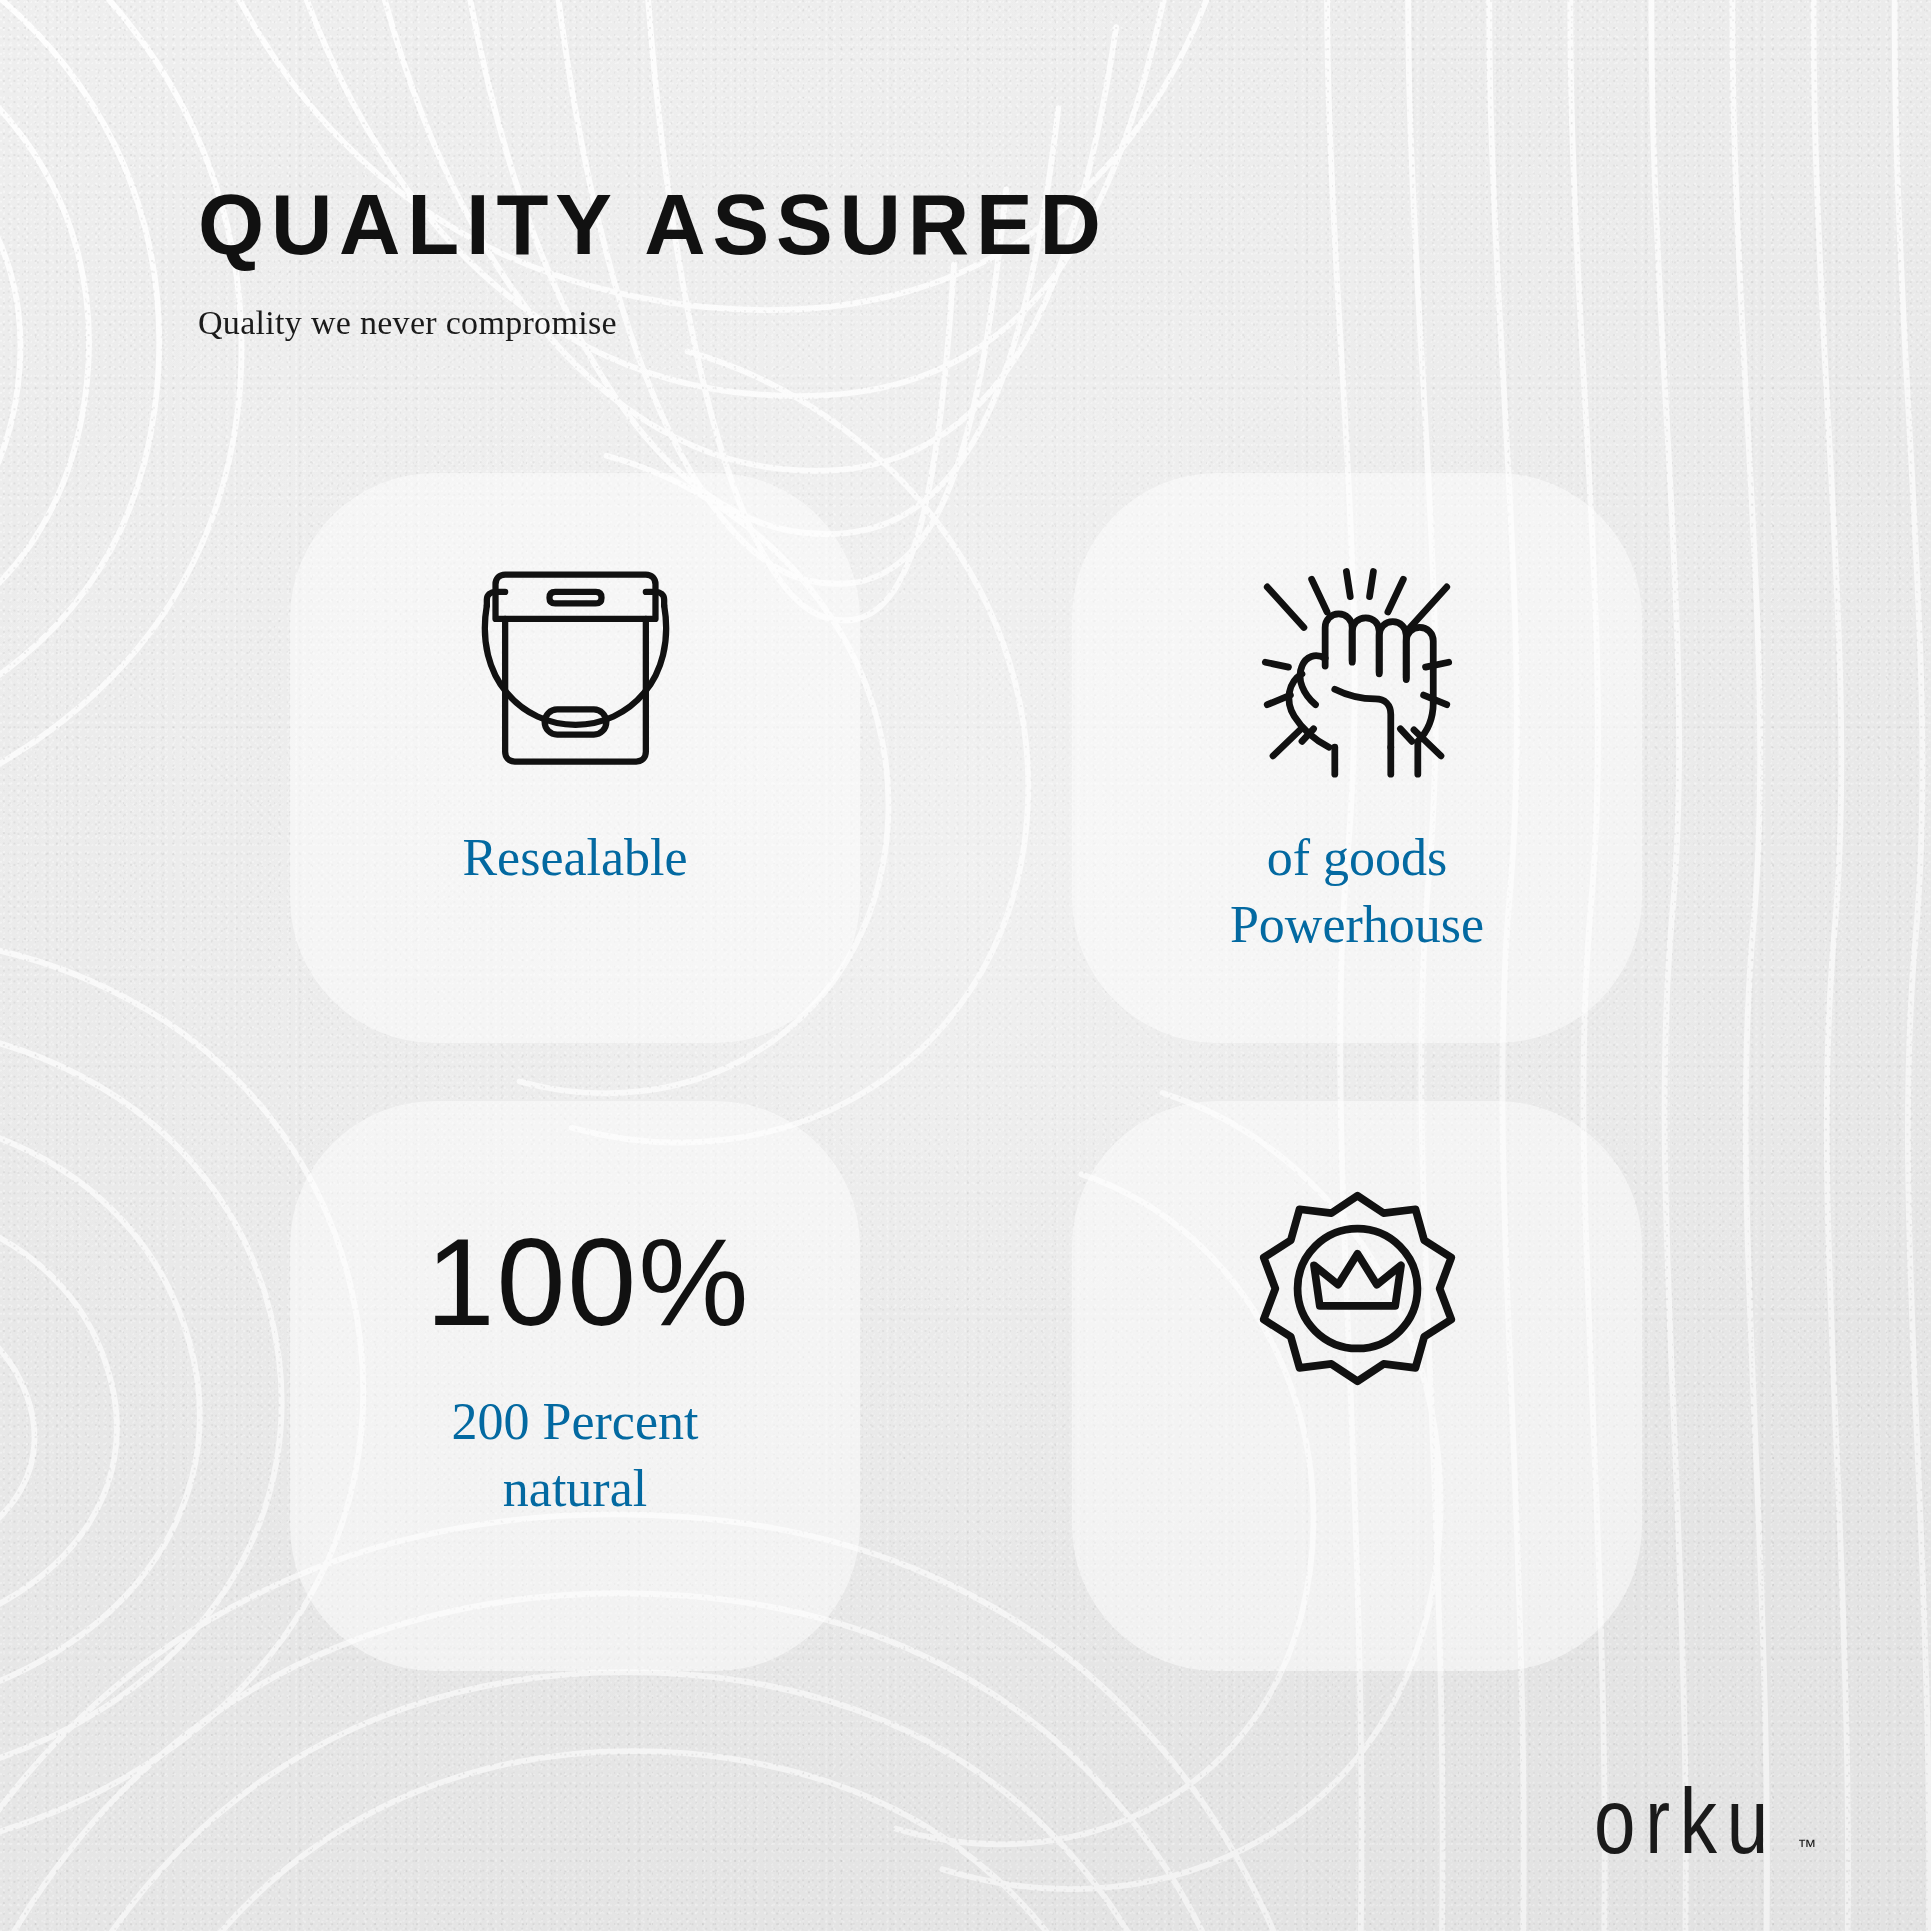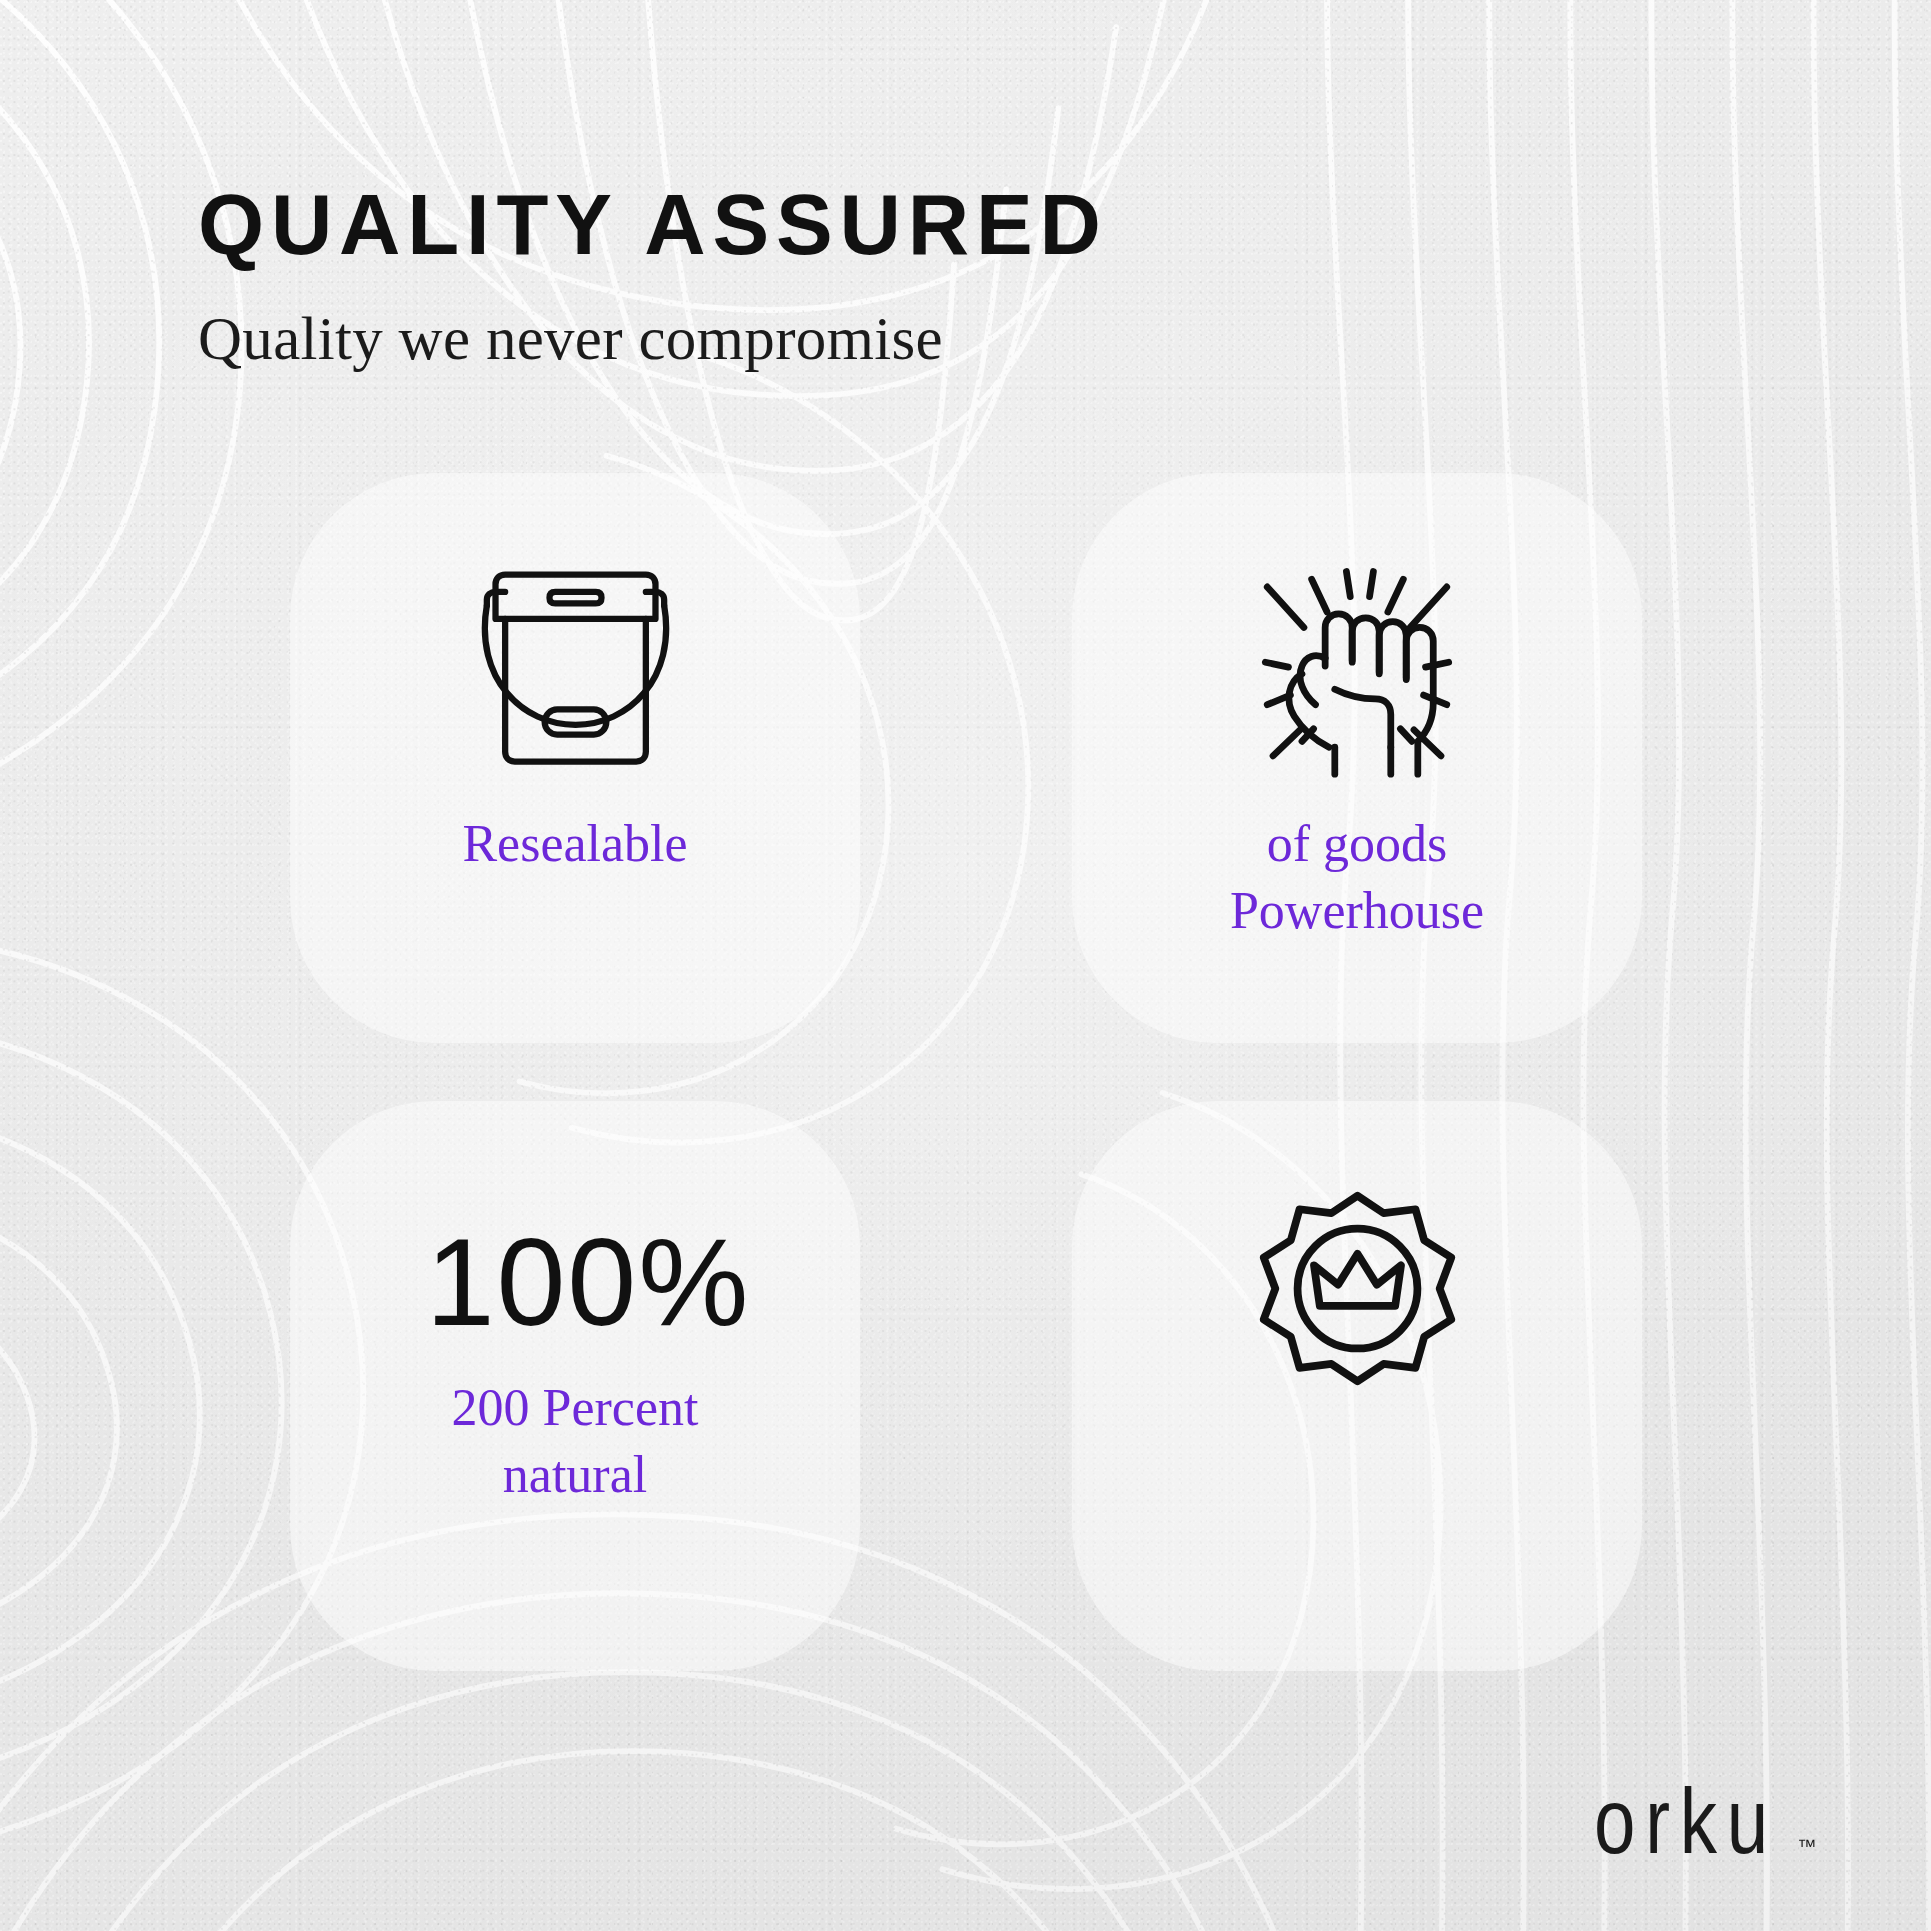--- a/index.html
+++ b/index.html
@@ -69,21 +69,21 @@
     font-family: "Liberation Sans", sans-serif;
     font-weight: 700;
     font-size: 85px;
     letter-spacing: 6.8px;
     color: #111111;
     line-height: 1.0;
     white-space: nowrap;
   }
   #subtitle {
     font-family: "Liberation Serif", serif;
-    font-size: 61px;
+    font-size: 34px;
     color: #1b1b1b;
     letter-spacing: 0.3px;
     margin-top: 37px;
     white-space: nowrap;
   }
 
   #grid {
     position: absolute;
     left: 290px;
     top: 473px;
@@ -112,23 +112,23 @@
     align-items: center;
     justify-content: center;
     margin-top: 56px;
   }
   .card-icon svg { display: block; }
 
   .card-label {
     font-family: "Liberation Serif", serif;
     font-size: 52px;
     line-height: 1.28;
-    color: #6d28d9;
+    color: #0369a1;
     text-align: center;
-    margin-top: 2px;
+    margin-top: 16px;
   }
 
   
   .num-icon {
     font-family: "Liberation Sans", sans-serif;
     font-weight: 300;
     font-size: 124px;
     letter-spacing: 1.9px;
     color: #111;
     line-height: 1;

